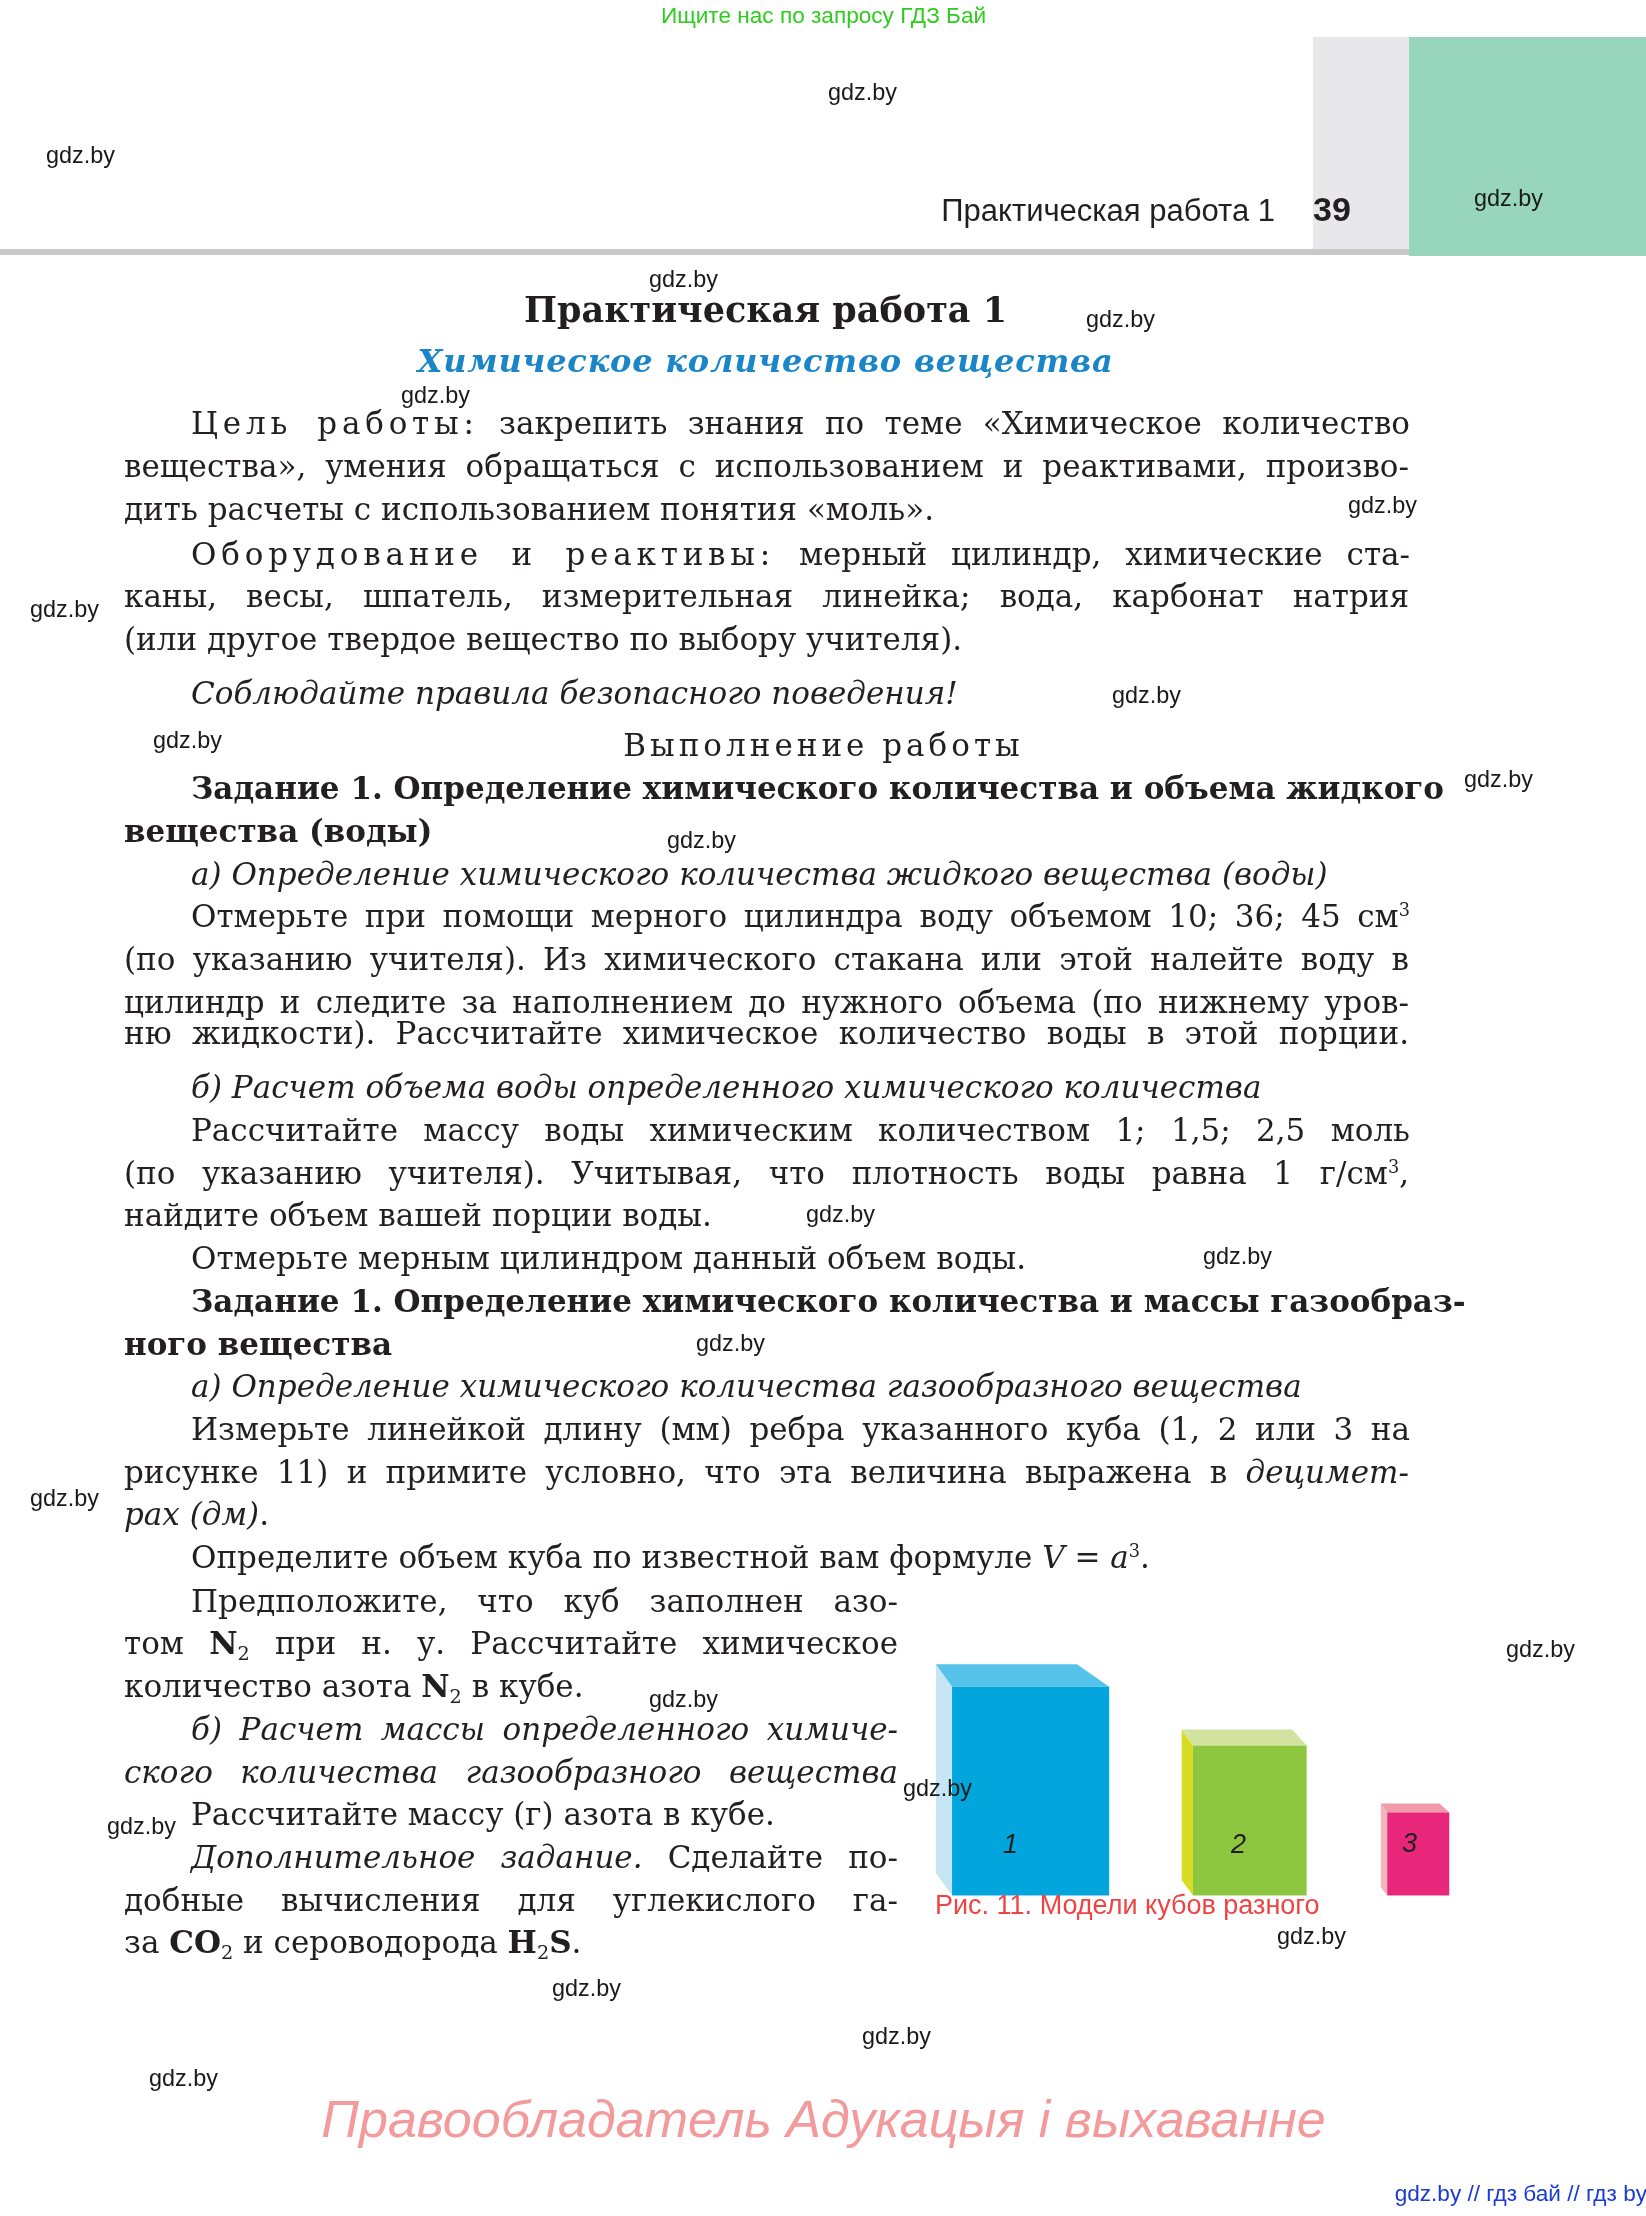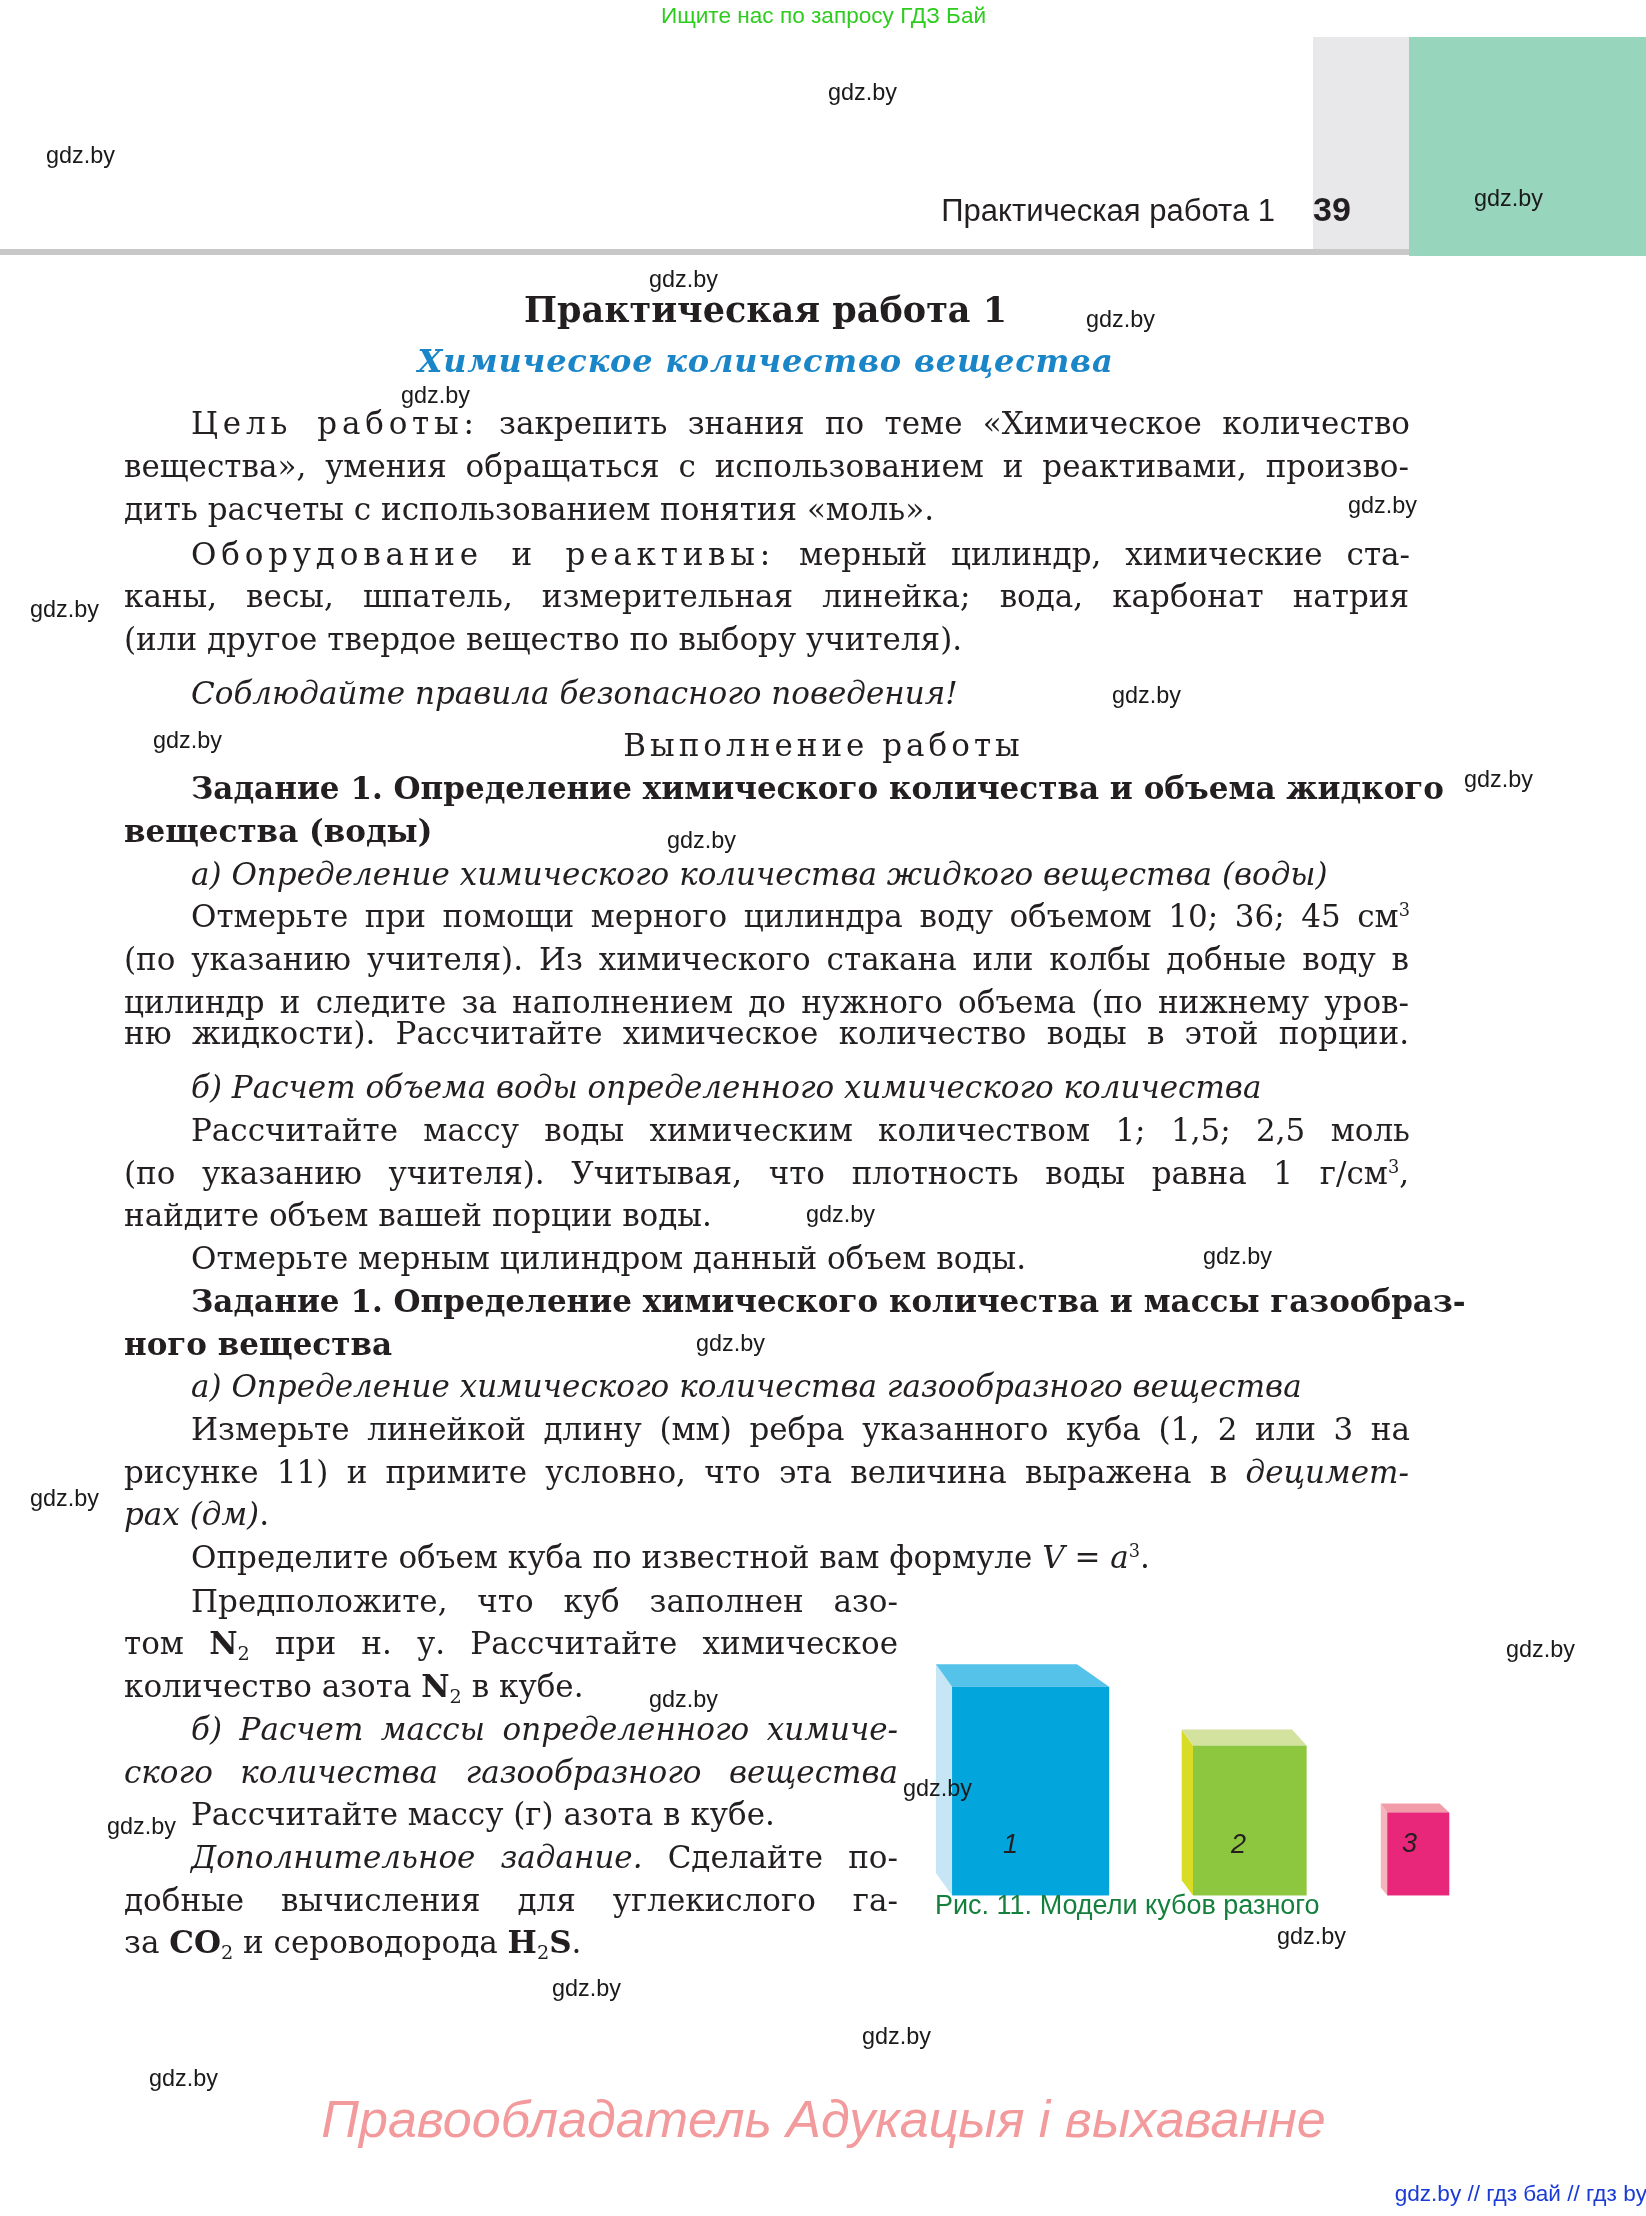--- a/index.html
+++ b/index.html
@@ -19,21 +19,21 @@
   .just { text-align:justify; text-align-last:justify; }
   .narrow { width:774px; }
   .ind.narrow { width:707px; }
   .sp { letter-spacing:4.8px; }
   .it { font-style:italic; }
   .b { font-weight:bold; }
   .center { left:0 !important; width:1647px !important; text-align:center; }
   sup { font-size:17.7px; vertical-align:11.3px; line-height:0; }
   sub { font-size:19.3px; vertical-align:-6.4px; line-height:0; }
   .fig-label { position:absolute; font-family:"Liberation Sans", sans-serif; font-style:italic; font-size:27px; color:#231f20; }
-  .caption { position:absolute; left:935px; top:1888px; font-family:"Liberation Sans", sans-serif; font-size:27px; line-height:35px; color:#15803d; width:484px; }
+  .caption { position:absolute; left:935px; top:1888px; font-family:"Liberation Sans", sans-serif; font-size:27px; line-height:35px; color:#ef4444; width:484px; }
   .rights { position:absolute; left:0; width:1647px; top:2089px; text-align:center; font-family:"Liberation Sans", sans-serif; font-style:italic; font-size:52px; color:#f29a9c; }
   .footer-links { position:absolute; left:0; width:1647px; top:2181px; text-align:right; font-family:"Liberation Sans", sans-serif; font-size:22.6px; color:#1a3bd6; }
 </style>
 </head>
 <body>
 
 <div class="search-banner">Ищите нас по запросу ГДЗ Бай</div>
 
 <div class="hdr-gray"></div>
 <div class="hdr-green"></div>
@@ -52,21 +52,21 @@
 <div class="line just" style="top:575px">каны, весы, шпатель, измерительная линейка; вода, карбонат натрия</div>
 <div class="line" style="top:618px">(или другое твердое вещество по выбору учителя).</div>
 
 <div class="line ind it" style="top:672px">Соблюдайте правила безопасного поведения!</div>
 <div class="line sp center" style="top:724px; left:0; letter-spacing:4px">Выполнение работы</div>
 
 <div class="line ind just b" style="top:767px">Задание 1. Определение химического количества и объема жидкого</div>
 <div class="line b" style="top:810px">вещества (воды)</div>
 <div class="line ind it" style="top:853px">а) Определение химического количества жидкого вещества (воды)</div>
 <div class="line ind just" style="top:895px"><span>Отмерьте при помощи мерного цилиндра воду объемом 10; 36; 45 см</span><sup>3</sup></div>
-<div class="line just" style="top:938px">(по указанию учителя). Из химического стакана или колбы добные воду в</div>
+<div class="line just" style="top:938px">(по указанию учителя). Из химического стакана или этой налейте воду в</div>
 <div class="line just" style="top:981px">цилиндр и следите за наполнением до нужного объема (по нижнему уров-</div>
 <div class="line just" style="top:1012px">ню жидкости). Рассчитайте химическое количество воды в этой порции.</div>
 <div class="line ind it" style="top:1066px">б) Расчет объема воды определенного химического количества</div>
 <div class="line ind just" style="top:1109px">Рассчитайте массу воды химическим количеством 1; 1,5; 2,5 моль</div>
 <div class="line just" style="top:1152px"><span>(по указанию учителя). Учитывая, что плотность воды равна 1 г/см</span><sup>3</sup><span>,</span></div>
 <div class="line" style="top:1194px">найдите объем вашей порции воды.</div>
 <div class="line ind" style="top:1237px">Отмерьте мерным цилиндром данный объем воды.</div>
 
 <div class="line ind just b" style="top:1280px">Задание 1. Определение химического количества и массы газообраз-</div>
 <div class="line b" style="top:1323px">ного вещества</div>

